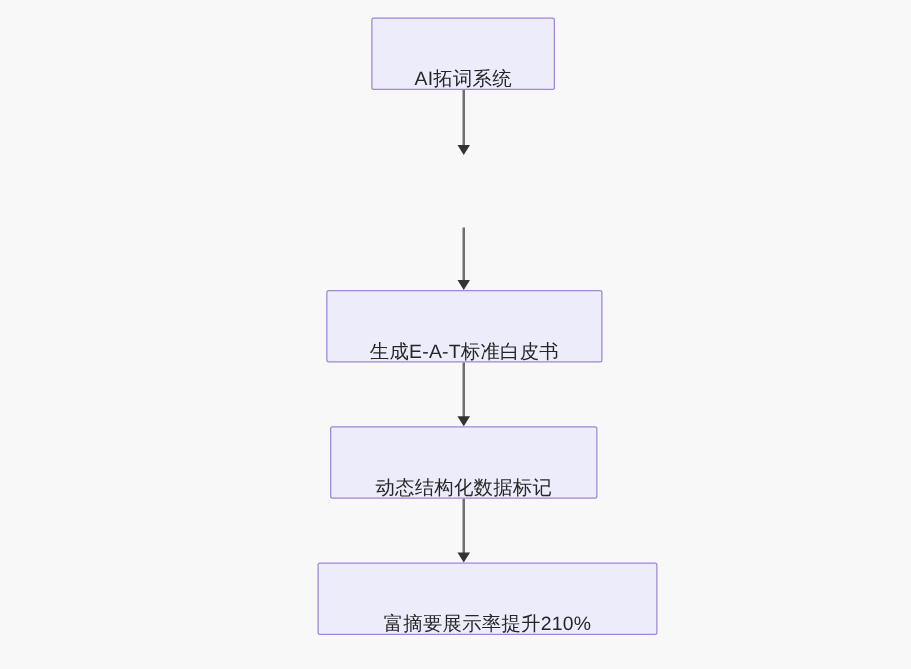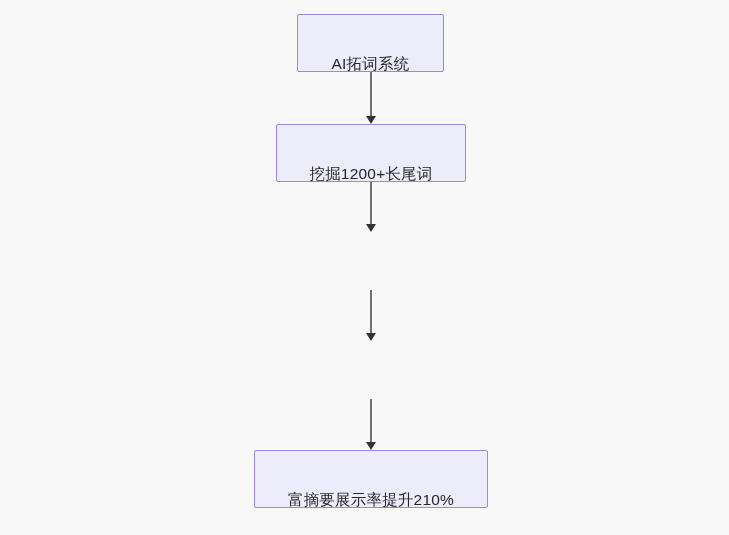--- a/index.html
+++ b/index.html
@@ -79,23 +79,26 @@
 
   <div class="connector" style="left:364px; top:399px; height:51px;">
     <div class="shaft"></div>
     <div class="head"></div>
   </div>
 
   <div class="node" style="left:297px; top:14px; width:147px; height:58px;">
     <span class="node-label">AI拓词系统</span>
   </div>
 
-  <div class="node" style="left:276px; top:124px; width:190px; height:58px;">
-    <span class="node-label">挖掘1200+长尾词</span>
+
+  <div class="node" style="left:261px; top:232px; width:221px; height:58px;">
+    <span class="node-label">生成E-A-T标准白皮书</span>
   </div>
 
+  <div class="node" style="left:264px; top:341px; width:214px; height:58px;">
+    <span class="node-label">动态结构化数据标记</span>
+  </div>
 
-
-  <div class="node" style="left:254px; top:450px; width:234px; height:58px;">
+  <div class="node" style="left:254px; top:450px; width:272px; height:58px;">
     <span class="node-label">富摘要展示率提升210%</span>
   </div>
 
 </div>
 
 </body></html>

